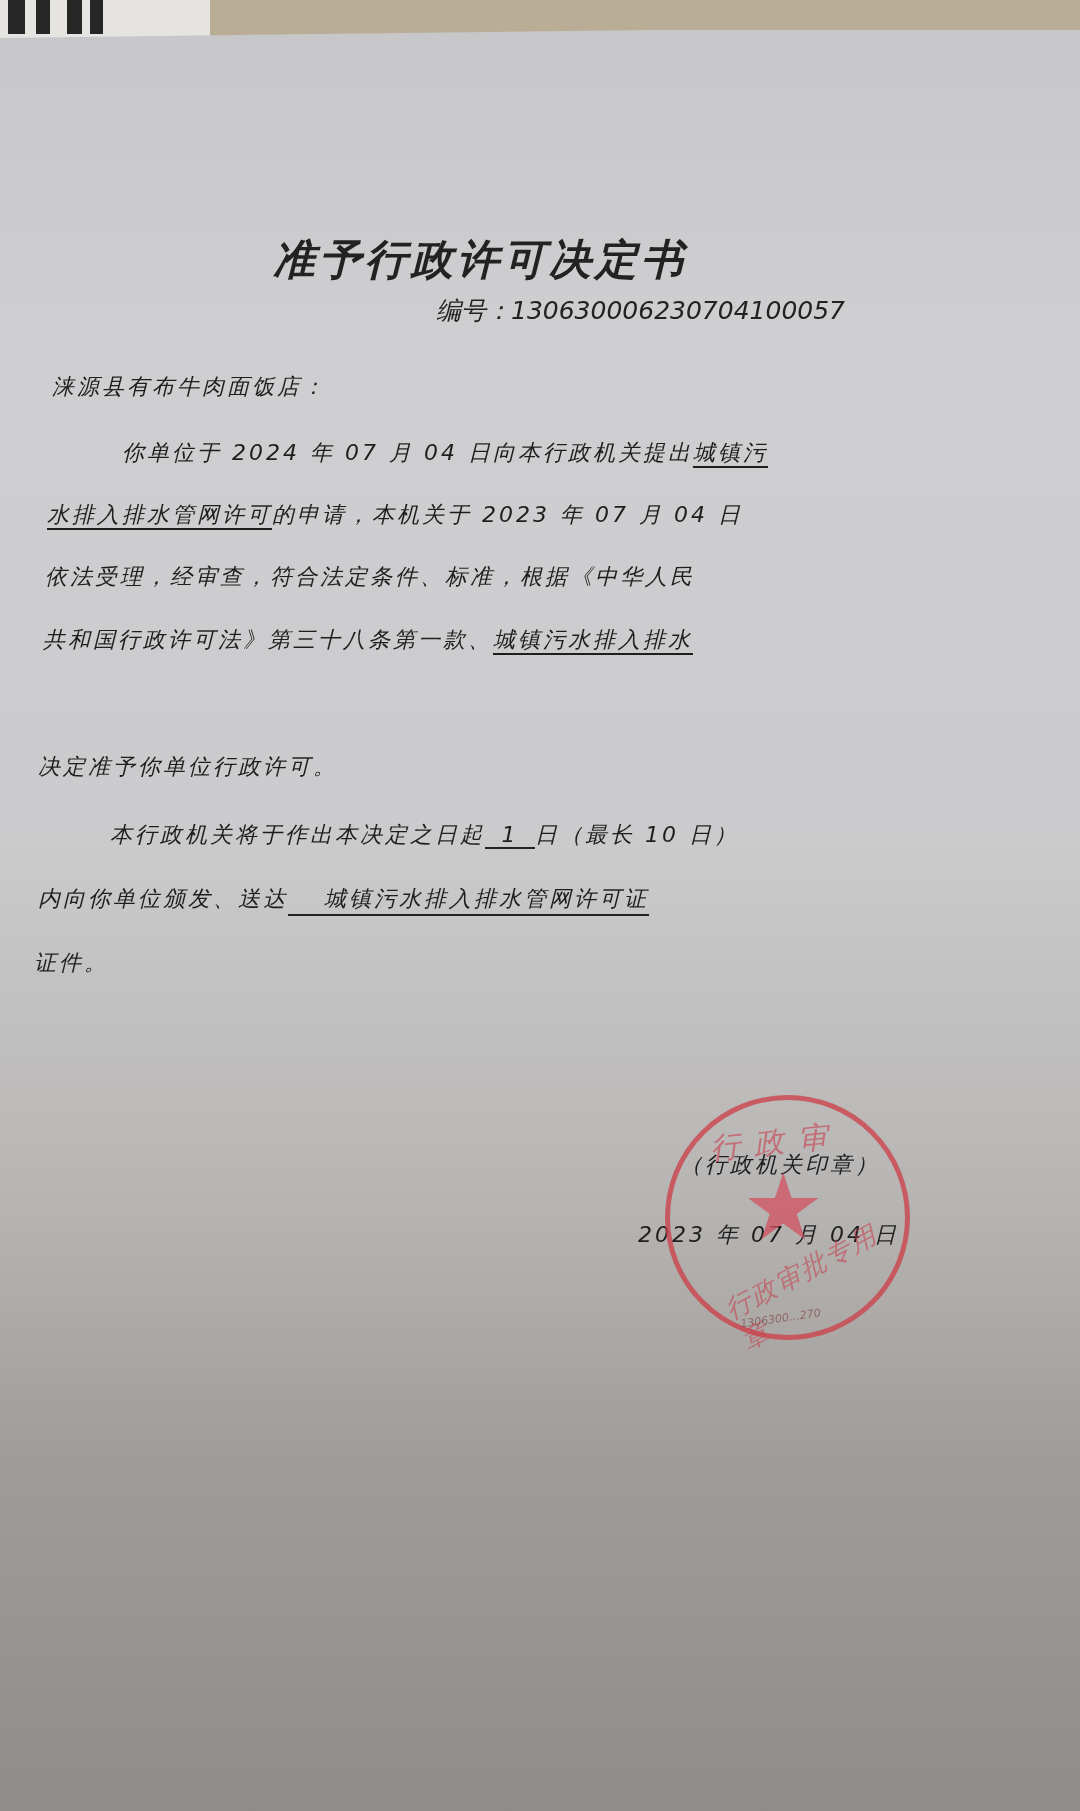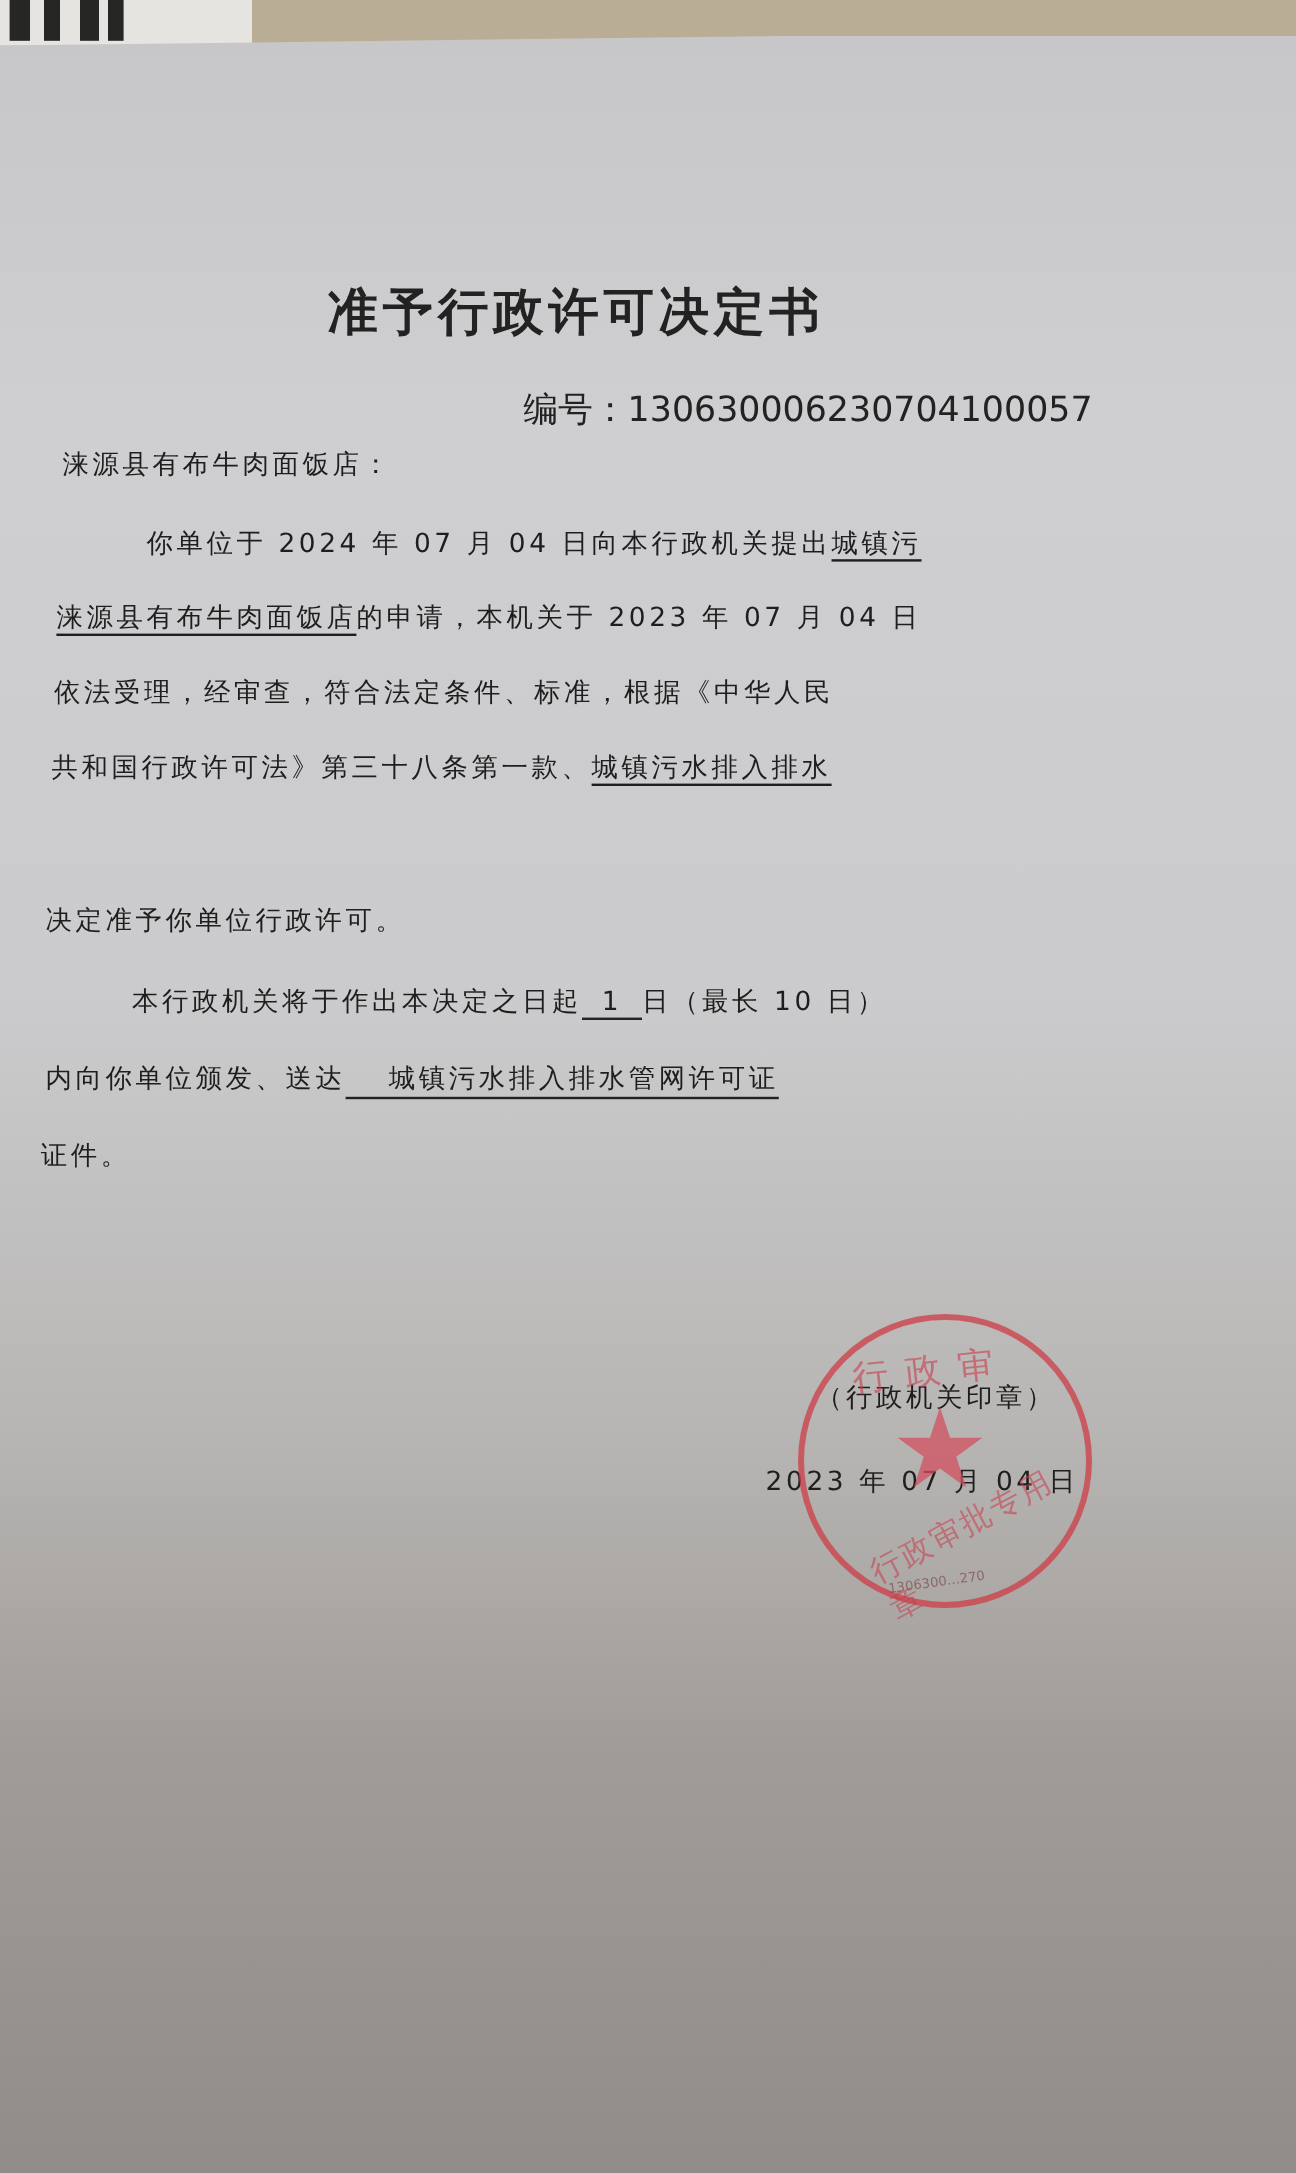--- a/index.html
+++ b/index.html
@@ -23,28 +23,29 @@
       opacity: 0.9;
     }
     .paper {
       position: absolute; left: 0; top: 30px; width: 1080px; height: 1781px;
       background: linear-gradient(180deg, #c7c7c9 0%, #cfcfd1 18%, #cbcbcd 45%, #b8b6b4 65%, #a09c99 80%, #908c89 100%);
       clip-path: polygon(0 8px, 60% 0, 100% -30px, 100% 100%, 0 100%);
     }
     .doc {
       position: absolute; left: 0; top: 0; width: 1080px; height: 1811px;
       color: #1c1c1c;
+      font-style: italic;
     }
     .title {
       position: absolute; left: 273px; top: 232px;
       font-size: 42px; font-weight: bold; letter-spacing: 4px; color: #222;
       font-family: "DejaVu Serif", "Liberation Serif", serif;
     }
     .docno {
-      position: absolute; left: 436px; top: 322px; font-size: 29px; color: #222;
+      position: absolute; left: 436px; top: 294px; font-size: 25px; color: #222;
     }
     .line {
       position: absolute; font-size: 22px; letter-spacing: 3px; white-space: nowrap; color: #1e1e1e;
     }
     .u { text-decoration: underline; text-underline-offset: 6px; text-decoration-thickness: 2px; }
     .blank {
       display: inline-block; border-bottom: 2px solid #222; text-align: center;
     }
     .stamp {
       position: absolute; left: 665px; top: 1095px; width: 245px; height: 245px;
@@ -81,21 +82,21 @@
   <div class="docno">
     <span>编号：</span><span>130630006230704100057</span>
   </div>
 
   <div class="line" style="left:52px;top:372px;">涞源县有布牛肉面饭店：</div>
 
   <div class="line" style="left:122px;top:438px;">
     <span>你单位于 2024 年 07 月 04 日向本行政机关提出</span><span class="u">城镇污</span>
   </div>
   <div class="line" style="left:47px;top:500px;">
-    <span class="u">涞源县有布牛肉面饭店</span><span>的申请，本机关于 2023 年 07 月 04 日</span>
+    <span class="u">水排入排水管网许可</span><span>的申请，本机关于 2023 年 07 月 04 日</span>
   </div>
   <div class="line" style="left:43px;top:625px;">
     <span>共和国行政许可法》第三十八条第一款、</span><span class="u">城镇污水排入排水</span>
   </div>
   <div class="line" style="left:45px;top:562px;">依法受理，经审查，符合法定条件、标准，根据《中华人民</div>
   <div class="line" style="left:38px;top:752px;">决定准予你单位行政许可。</div>
 
   <div class="line" style="left:110px;top:820px;">
     <span>本行政机关将于作出本决定之日起</span><span class="blank" style="width:50px;">1</span><span>日（最长 10 日）</span>
   </div>

